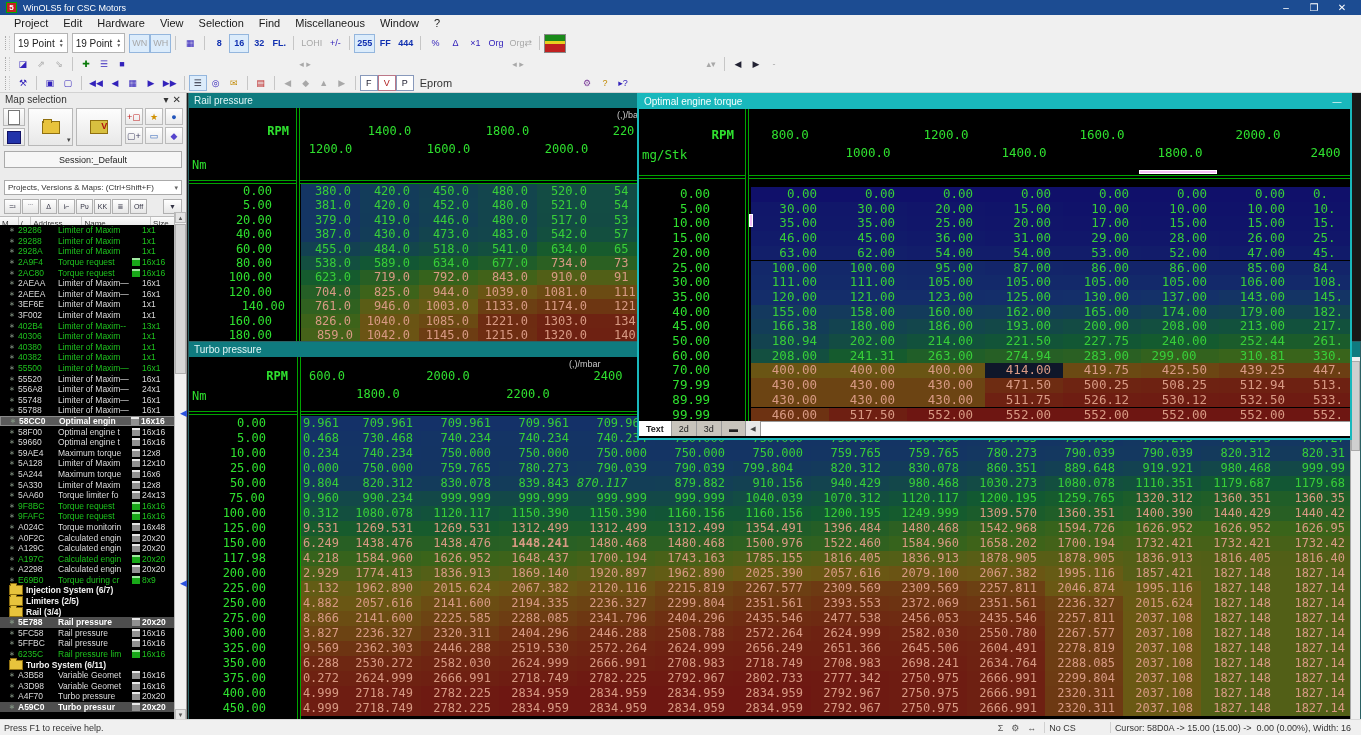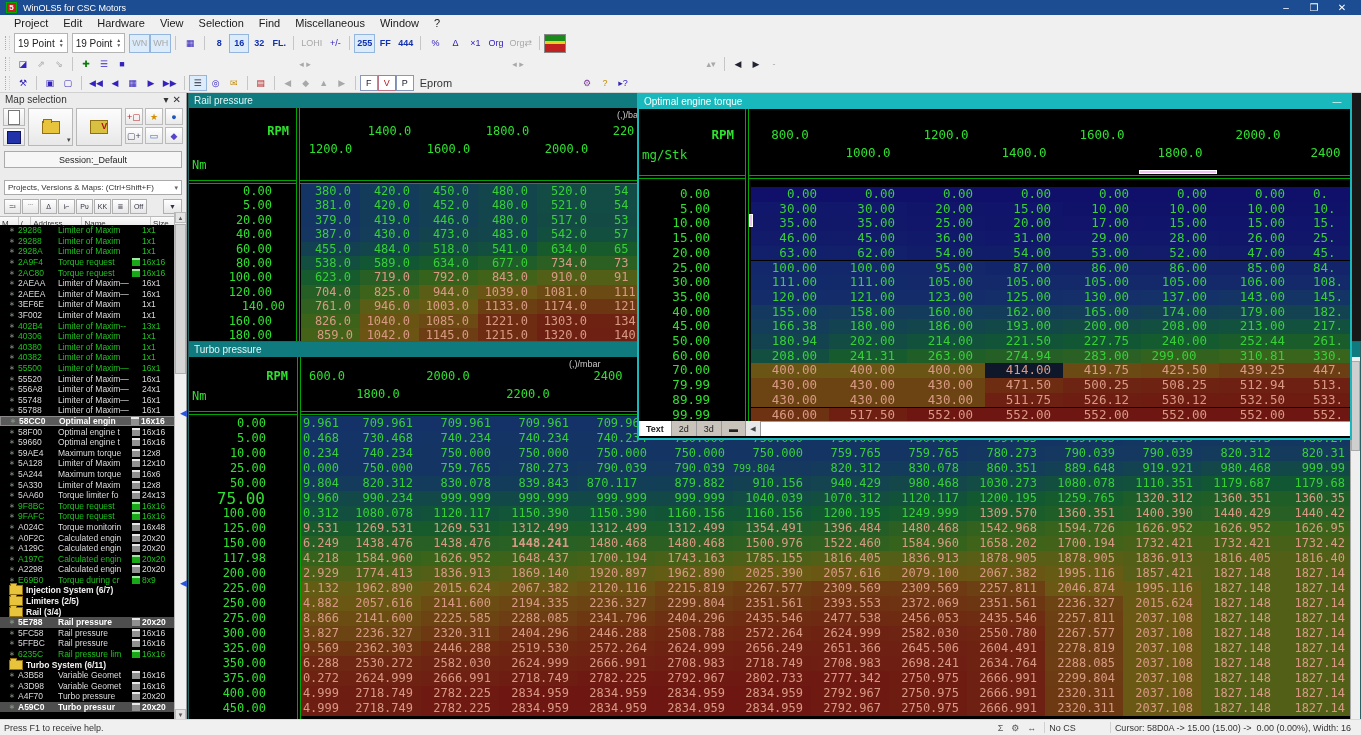--- a/index.html
+++ b/index.html
@@ -768,44 +768,44 @@
       <div class="cell" style="left: 934px; top: 89px; width: 78px; height: 15px; line-height: 15px; font-size: 12px; text-align: right; padding-right: 8px; background: rgb(20, 56, 96); color: rgb(56, 207, 56);">790.039</div>
       <div class="cell" style="left: 1012px; top: 89px; width: 78px; height: 15px; line-height: 15px; font-size: 12px; text-align: right; padding-right: 8px; background: rgb(20, 58, 92); color: rgb(56, 207, 56);">820.312</div>
       <div class="cell" style="left: 1090px; top: 89px; width: 74px; height: 15px; line-height: 15px; font-size: 12px; text-align: right; padding-right: 8px; background: rgb(20, 58, 92); color: rgb(56, 207, 56);">820.31</div>
       <div class="rowhdr" style="left: 0px; top: 104px; width: 109px; height: 15px; line-height: 15px; padding-right: 32px; font-size: 12px;">25.00</div>
       <div class="cell" style="left: 112px; top: 104px; width: 42px; height: 15px; line-height: 15px; font-size: 12px; text-align: right; padding-right: 4px; background: rgb(20, 52, 100); color: rgb(56, 207, 56);">0.000</div>
       <div class="cell" style="left: 154px; top: 104px; width: 78px; height: 15px; line-height: 15px; font-size: 12px; text-align: right; padding-right: 8px; background: rgb(20, 52, 100); color: rgb(56, 207, 56);">750.000</div>
       <div class="cell" style="left: 232px; top: 104px; width: 78px; height: 15px; line-height: 15px; font-size: 12px; text-align: right; padding-right: 8px; background: rgb(20, 53, 99); color: rgb(56, 207, 56);">759.765</div>
       <div class="cell" style="left: 310px; top: 104px; width: 78px; height: 15px; line-height: 15px; font-size: 12px; text-align: right; padding-right: 8px; background: rgb(20, 55, 97); color: rgb(56, 207, 56);">780.273</div>
       <div class="cell" style="left: 388px; top: 104px; width: 78px; height: 15px; line-height: 15px; font-size: 12px; text-align: right; padding-right: 8px; background: rgb(20, 56, 96); color: rgb(56, 207, 56);">790.039</div>
       <div class="cell" style="left: 466px; top: 104px; width: 78px; height: 15px; line-height: 15px; font-size: 12px; text-align: right; padding-right: 8px; background: rgb(20, 56, 96); color: rgb(56, 207, 56);">790.039</div>
-      <div class="cell" style="left: 544px; top: 104px; width: 78px; height: 15px; line-height: 15px; font-size: 10px; text-align: left; padding-right: 8px; background: rgb(20, 56, 94); color: rgb(56, 207, 56);">799.804</div>
+      <div class="cell" style="left: 544px; top: 104px; width: 78px; height: 15px; line-height: 15px; font-size: 12px; text-align: center; padding-right: 8px; background: rgb(20, 56, 94); color: rgb(56, 207, 56);">799.804</div>
       <div class="cell" style="left: 622px; top: 104px; width: 78px; height: 15px; line-height: 15px; font-size: 12px; text-align: right; padding-right: 8px; background: rgb(20, 58, 92); color: rgb(56, 207, 56);">820.312</div>
       <div class="cell" style="left: 700px; top: 104px; width: 78px; height: 15px; line-height: 15px; font-size: 12px; text-align: right; padding-right: 8px; background: rgb(19, 59, 91); color: rgb(56, 207, 56);">830.078</div>
       <div class="cell" style="left: 778px; top: 104px; width: 78px; height: 15px; line-height: 15px; font-size: 12px; text-align: right; padding-right: 8px; background: rgb(19, 61, 88); color: rgb(56, 207, 56);">860.351</div>
       <div class="cell" style="left: 856px; top: 104px; width: 78px; height: 15px; line-height: 15px; font-size: 12px; text-align: right; padding-right: 8px; background: rgb(19, 64, 84); color: rgb(56, 207, 56);">889.648</div>
       <div class="cell" style="left: 934px; top: 104px; width: 78px; height: 15px; line-height: 15px; font-size: 12px; text-align: right; padding-right: 8px; background: rgb(19, 66, 81); color: rgb(56, 207, 56);">919.921</div>
       <div class="cell" style="left: 1012px; top: 104px; width: 78px; height: 15px; line-height: 15px; font-size: 12px; text-align: right; padding-right: 8px; background: rgb(19, 71, 74); color: rgb(56, 207, 56);">980.468</div>
       <div class="cell" style="left: 1090px; top: 104px; width: 74px; height: 15px; line-height: 15px; font-size: 12px; text-align: right; padding-right: 8px; background: rgb(19, 72, 72); color: rgb(56, 207, 56);">999.99</div>
       <div class="rowhdr" style="left: 0px; top: 119px; width: 109px; height: 15px; line-height: 15px; padding-right: 32px; font-size: 12px;">50.00</div>
       <div class="cell" style="left: 112px; top: 119px; width: 42px; height: 15px; line-height: 15px; font-size: 12px; text-align: right; padding-right: 4px; background: rgb(20, 58, 92); color: rgb(56, 207, 56);">9.804</div>
       <div class="cell" style="left: 154px; top: 119px; width: 78px; height: 15px; line-height: 15px; font-size: 12px; text-align: right; padding-right: 8px; background: rgb(20, 58, 92); color: rgb(56, 207, 56);">820.312</div>
       <div class="cell" style="left: 232px; top: 119px; width: 78px; height: 15px; line-height: 15px; font-size: 12px; text-align: right; padding-right: 8px; background: rgb(19, 59, 91); color: rgb(56, 207, 56);">830.078</div>
       <div class="cell" style="left: 310px; top: 119px; width: 78px; height: 15px; line-height: 15px; font-size: 12px; text-align: right; padding-right: 8px; background: rgb(19, 60, 90); color: rgb(56, 207, 56);">839.843</div>
-      <div class="cell" style="left: 388px; top: 119px; width: 78px; height: 15px; line-height: 15px; font-size: 12px; text-align: center; padding-right: 8px; background: rgb(19, 62, 87); color: rgb(56, 207, 56);">870.117</div>
+      <div class="cell" style="left: 388px; top: 119px; width: 78px; height: 15px; line-height: 15px; font-size: 12px; text-align: left; padding-right: 8px; background: rgb(19, 62, 87); color: rgb(56, 207, 56); font-style: italic;">870.117</div>
       <div class="cell" style="left: 466px; top: 119px; width: 78px; height: 15px; line-height: 15px; font-size: 12px; text-align: right; padding-right: 8px; background: rgb(19, 63, 86); color: rgb(56, 207, 56);">879.882</div>
       <div class="cell" style="left: 544px; top: 119px; width: 78px; height: 15px; line-height: 15px; font-size: 12px; text-align: right; padding-right: 8px; background: rgb(19, 65, 82); color: rgb(56, 207, 56);">910.156</div>
       <div class="cell" style="left: 622px; top: 119px; width: 78px; height: 15px; line-height: 15px; font-size: 12px; text-align: right; padding-right: 8px; background: rgb(19, 68, 79); color: rgb(56, 207, 56);">940.429</div>
       <div class="cell" style="left: 700px; top: 119px; width: 78px; height: 15px; line-height: 15px; font-size: 12px; text-align: right; padding-right: 8px; background: rgb(19, 71, 74); color: rgb(56, 207, 56);">980.468</div>
       <div class="cell" style="left: 778px; top: 119px; width: 78px; height: 15px; line-height: 15px; font-size: 12px; text-align: right; padding-right: 8px; background: rgb(19, 75, 69); color: rgb(56, 207, 56);">1030.273</div>
       <div class="cell" style="left: 856px; top: 119px; width: 78px; height: 15px; line-height: 15px; font-size: 12px; text-align: right; padding-right: 8px; background: rgb(19, 79, 63); color: rgb(56, 207, 56);">1080.078</div>
       <div class="cell" style="left: 934px; top: 119px; width: 78px; height: 15px; line-height: 15px; font-size: 12px; text-align: right; padding-right: 8px; background: rgb(18, 81, 60); color: rgb(56, 207, 56);">1110.351</div>
       <div class="cell" style="left: 1012px; top: 119px; width: 78px; height: 15px; line-height: 15px; font-size: 12px; text-align: right; padding-right: 8px; background: rgb(18, 87, 52); color: rgb(56, 207, 56);">1179.687</div>
       <div class="cell" style="left: 1090px; top: 119px; width: 74px; height: 15px; line-height: 15px; font-size: 12px; text-align: right; padding-right: 8px; background: rgb(18, 87, 52); color: rgb(56, 207, 56);">1179.68</div>
-      <div class="rowhdr" style="left: 0px; top: 134px; width: 96px; height: 15px; line-height: 15px; padding-right: 20px; font-size: 16px;">75.00</div>
+      <div class="rowhdr" style="left: 0px; top: 134px; width: 96px; height: 15px; line-height: 15px; padding-right: 20px; font-size: 12px;">75.00</div>
       <div class="cell" style="left: 112px; top: 134px; width: 42px; height: 15px; line-height: 15px; font-size: 12px; text-align: right; padding-right: 4px; background: rgb(19, 72, 73); color: rgb(56, 207, 56);">9.960</div>
       <div class="cell" style="left: 154px; top: 134px; width: 78px; height: 15px; line-height: 15px; font-size: 12px; text-align: right; padding-right: 8px; background: rgb(19, 72, 73); color: rgb(56, 207, 56);">990.234</div>
       <div class="cell" style="left: 232px; top: 134px; width: 78px; height: 15px; line-height: 15px; font-size: 12px; text-align: right; padding-right: 8px; background: rgb(19, 72, 72); color: rgb(56, 207, 56);">999.999</div>
       <div class="cell" style="left: 310px; top: 134px; width: 78px; height: 15px; line-height: 15px; font-size: 12px; text-align: right; padding-right: 8px; background: rgb(19, 72, 72); color: rgb(56, 207, 56);">999.999</div>
       <div class="cell" style="left: 388px; top: 134px; width: 78px; height: 15px; line-height: 15px; font-size: 12px; text-align: right; padding-right: 8px; background: rgb(19, 72, 72); color: rgb(56, 207, 56);">999.999</div>
       <div class="cell" style="left: 466px; top: 134px; width: 78px; height: 15px; line-height: 15px; font-size: 12px; text-align: right; padding-right: 8px; background: rgb(19, 72, 72); color: rgb(56, 207, 56);">999.999</div>
       <div class="cell" style="left: 544px; top: 134px; width: 78px; height: 15px; line-height: 15px; font-size: 12px; text-align: right; padding-right: 8px; background: rgb(19, 76, 68); color: rgb(56, 207, 56);">1040.039</div>
       <div class="cell" style="left: 622px; top: 134px; width: 78px; height: 15px; line-height: 15px; font-size: 12px; text-align: right; padding-right: 8px; background: rgb(19, 78, 64); color: rgb(56, 207, 56);">1070.312</div>
       <div class="cell" style="left: 700px; top: 134px; width: 78px; height: 15px; line-height: 15px; font-size: 12px; text-align: right; padding-right: 8px; background: rgb(18, 82, 59); color: rgb(56, 207, 56);">1120.117</div>
       <div class="cell" style="left: 778px; top: 134px; width: 78px; height: 15px; line-height: 15px; font-size: 12px; text-align: right; padding-right: 8px; background: rgb(18, 89, 50); color: rgb(56, 207, 56);">1200.195</div>

